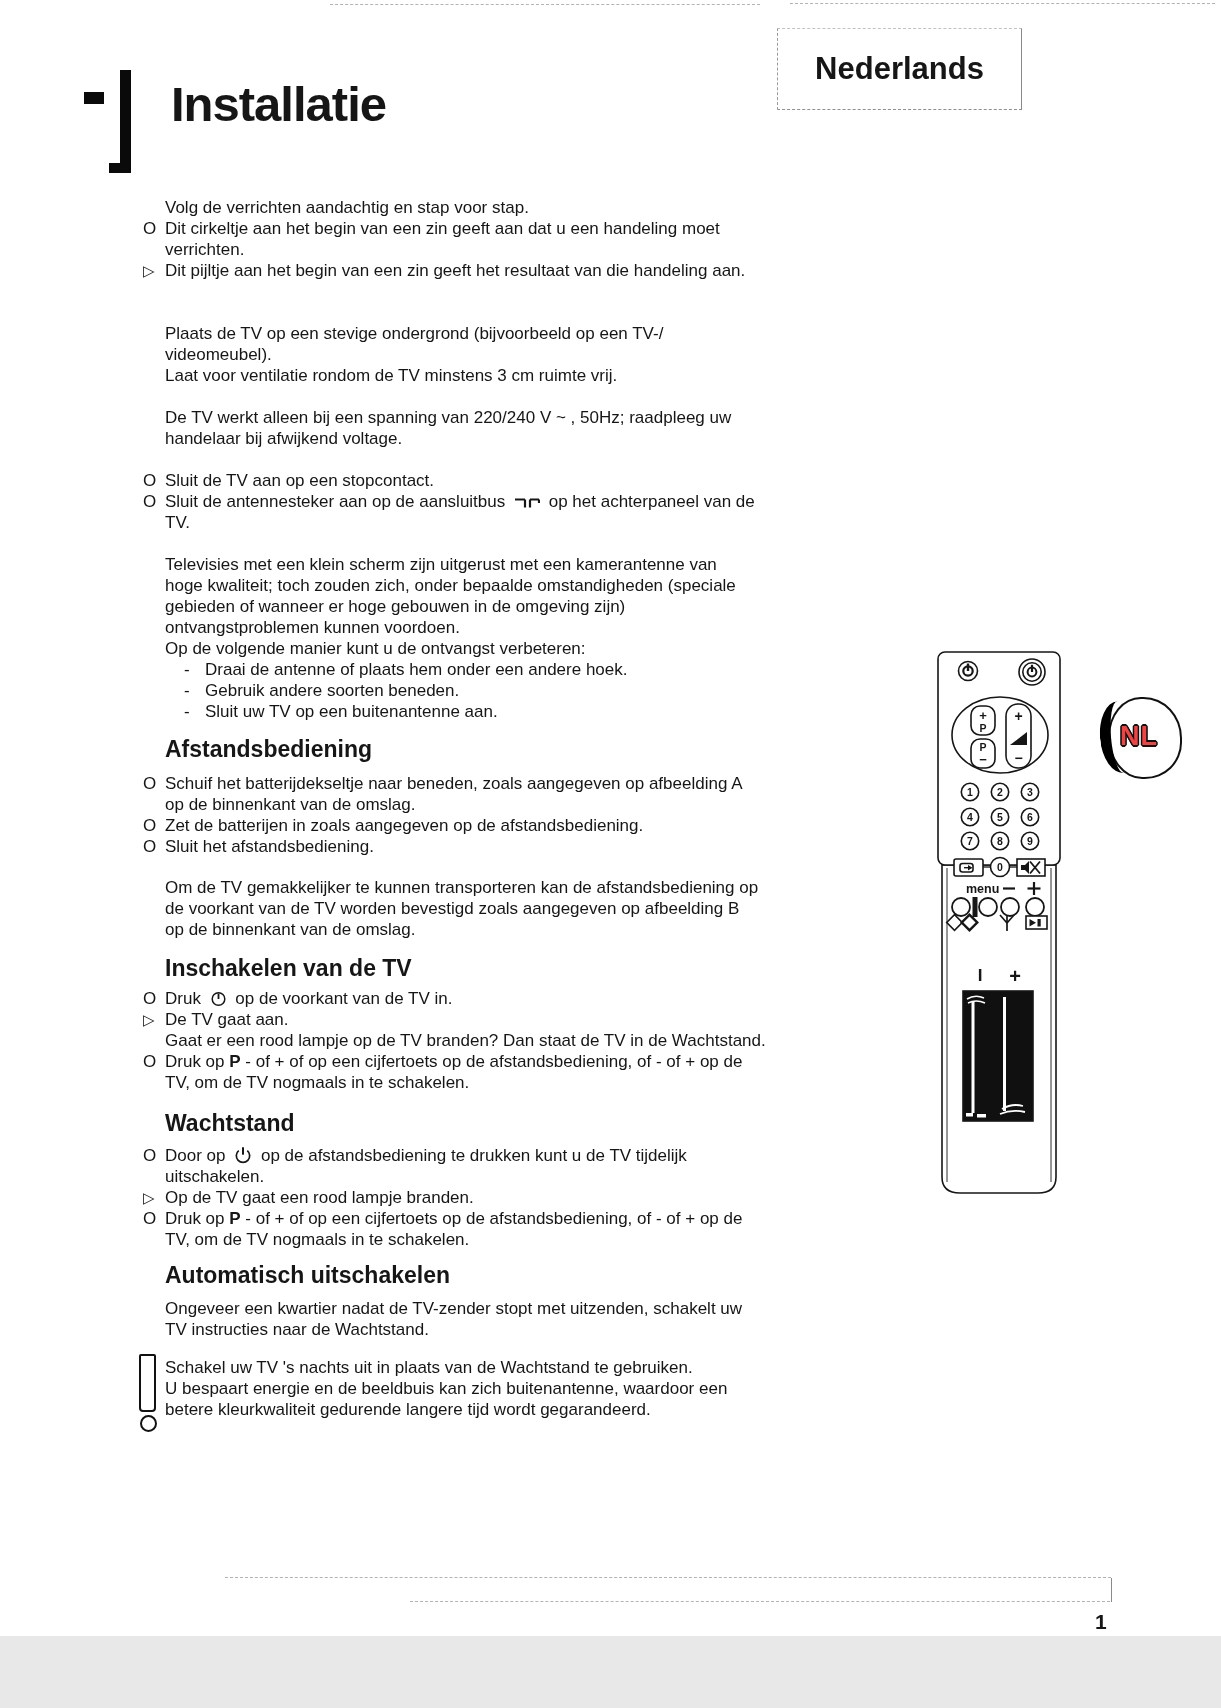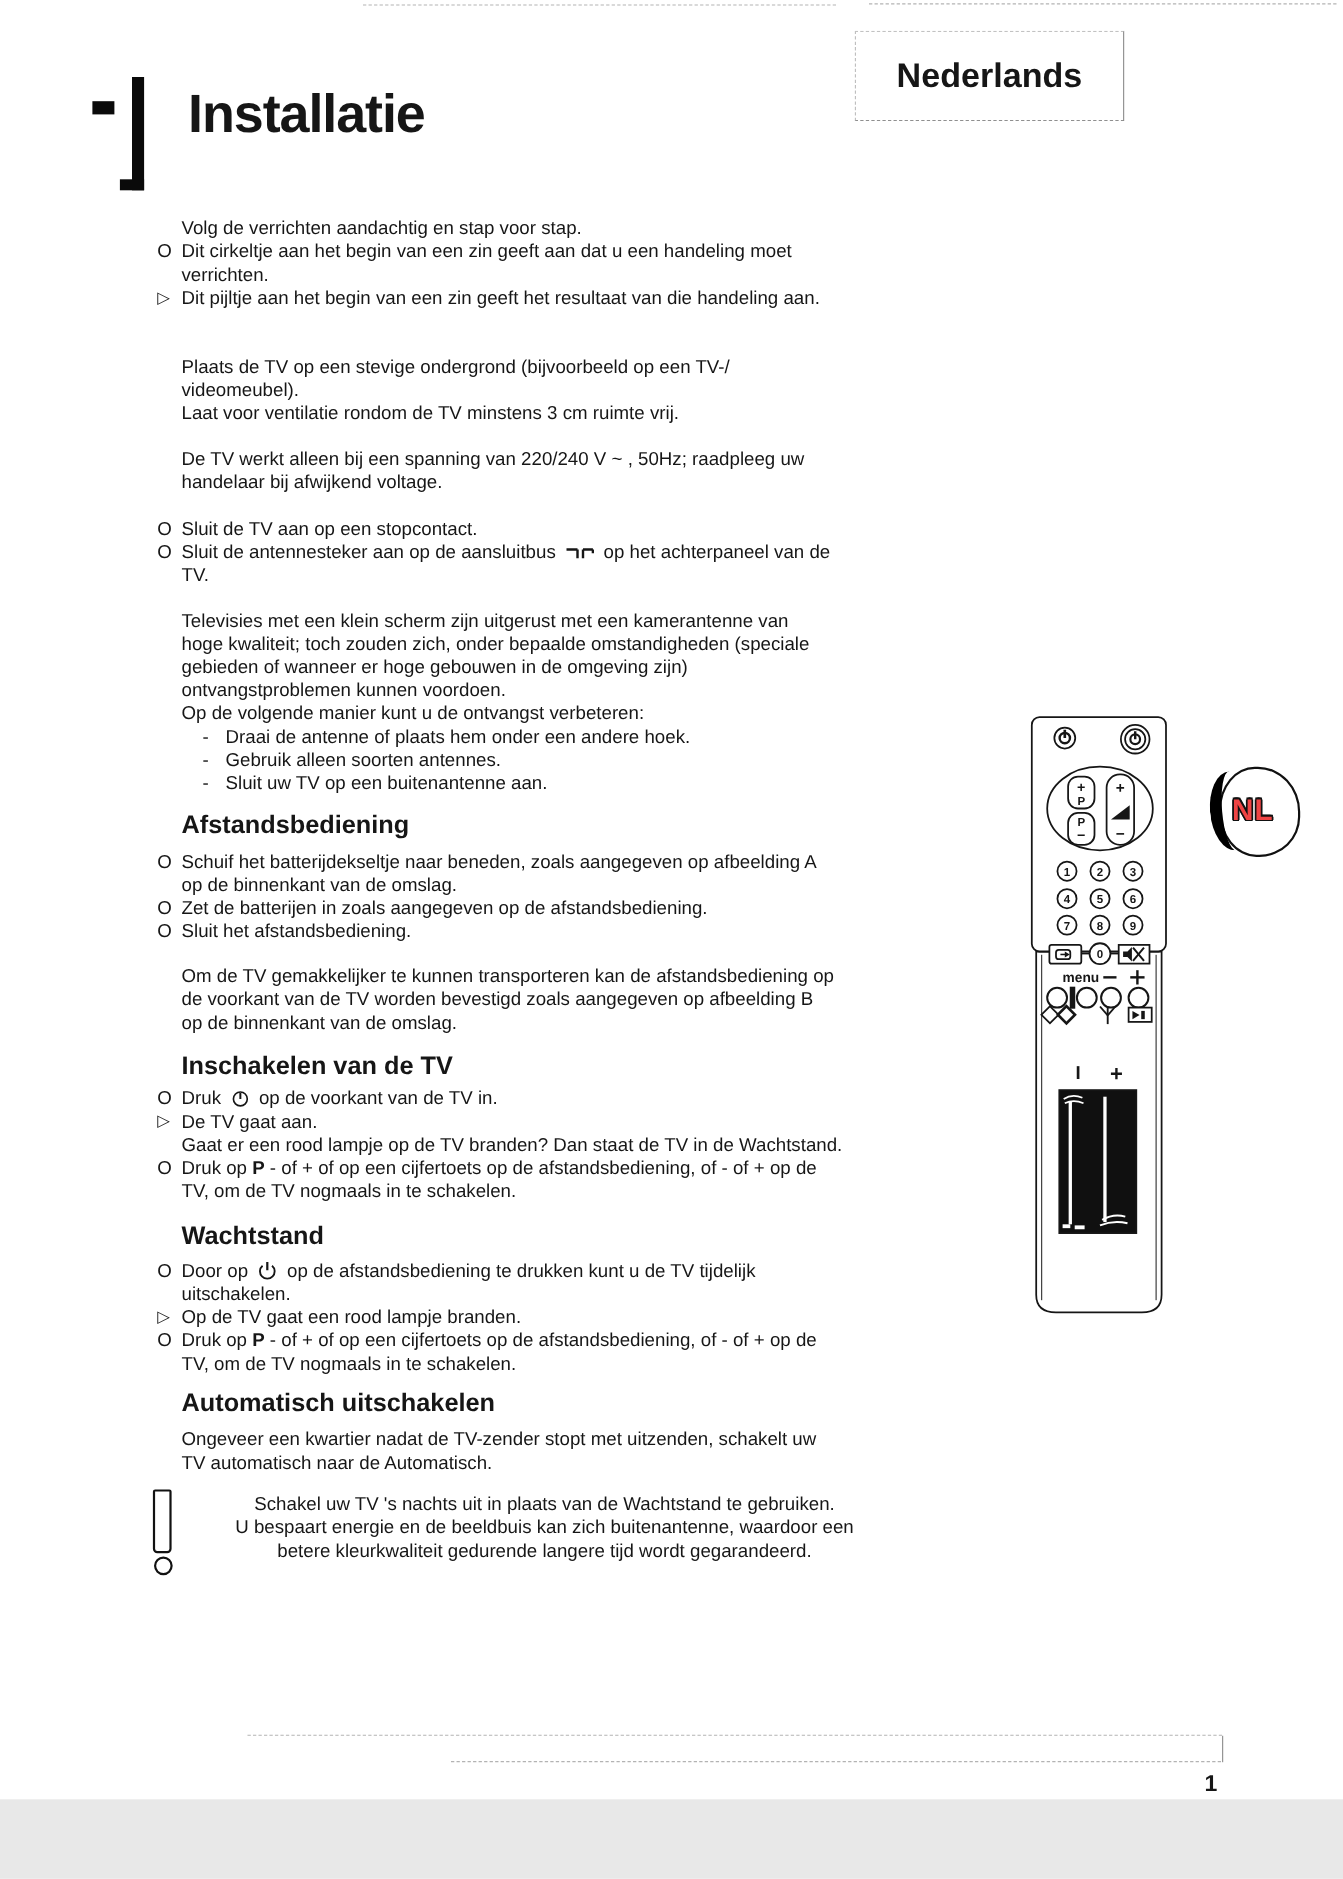--- a/index.html
+++ b/index.html
@@ -116,21 +116,21 @@
         <div class="ln">gebieden of wanneer er hoge gebouwen in de omgeving zijn)</div>
         <div class="ln">ontvangstproblemen kunnen voordoen.</div>
         <div class="ln">Op de volgende manier kunt u de ontvangst verbeteren:</div>
       </div>
       <div class="blk dash" style="top: 659px;">
         <span class="mk">-</span>
         <div class="ln">Draai de antenne of plaats hem onder een andere hoek.</div>
       </div>
       <div class="blk dash" style="top: 680px;">
         <span class="mk">-</span>
-        <div class="ln">Gebruik alleen soorten antennes.</div>
+        <div class="ln">Gebruik andere soorten beneden.</div>
       </div>
       <div class="blk dash" style="top: 701px;">
         <span class="mk">-</span>
         <div class="ln">Sluit uw TV op een buitenantenne aan.</div>
       </div>
       <div class="blk heading" style="top: 736px;">
         <div class="ln">Afstandsbediening</div>
       </div>
       <div class="blk action" style="top: 773px;">
         <span class="mk">O</span>
@@ -194,23 +194,23 @@
       <div class="blk action" style="top: 1208px;">
         <span class="mk">O</span>
         <div class="ln">Druk op <b class="bp">P</b> - of + of op een cijfertoets op de afstandsbediening, of - of + op de</div>
         <div class="ln">TV, om de TV nogmaals in te schakelen.</div>
       </div>
       <div class="blk heading" style="top: 1262px;">
         <div class="ln">Automatisch uitschakelen</div>
       </div>
       <div class="blk plain" style="top: 1298px;">
         <div class="ln">Ongeveer een kwartier nadat de TV-zender stopt met uitzenden, schakelt uw</div>
-        <div class="ln">TV automatisch naar de Automatisch.</div>
-      </div>
-      <div class="blk note" style="top: 1357px; text-align: center;">
+        <div class="ln">TV instructies naar de Wachtstand.</div>
+      </div>
+      <div class="blk note" style="top: 1357px;">
         <div class="ln">Schakel uw TV 's nachts uit in plaats van de Wachtstand te gebruiken.</div>
         <div class="ln">U bespaart energie en de beeldbuis kan zich buitenantenne, waardoor een</div>
         <div class="ln">betere kleurkwaliteit gedurende langere tijd wordt gegarandeerd.</div>
       </div>
     </div>
 
   <div class="warn-bar"></div>
   <div class="warn-dot"></div>
 
   <svg class="remote" width="140" height="560" viewBox="0 0 140 560">

